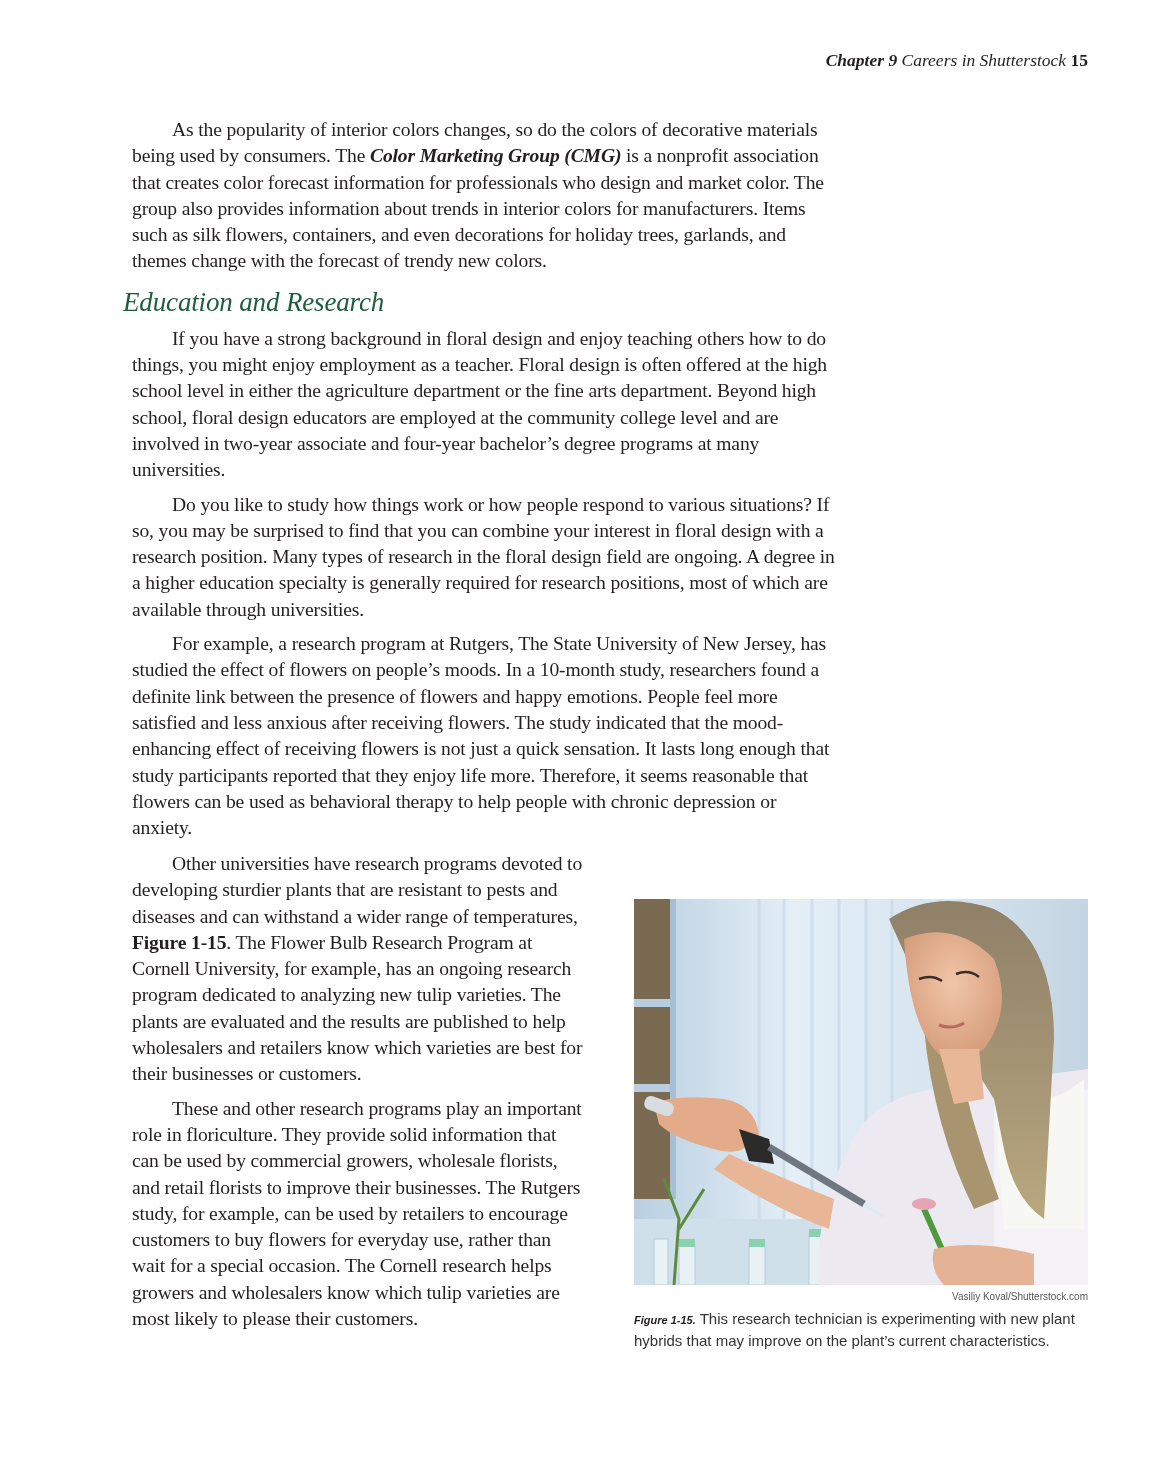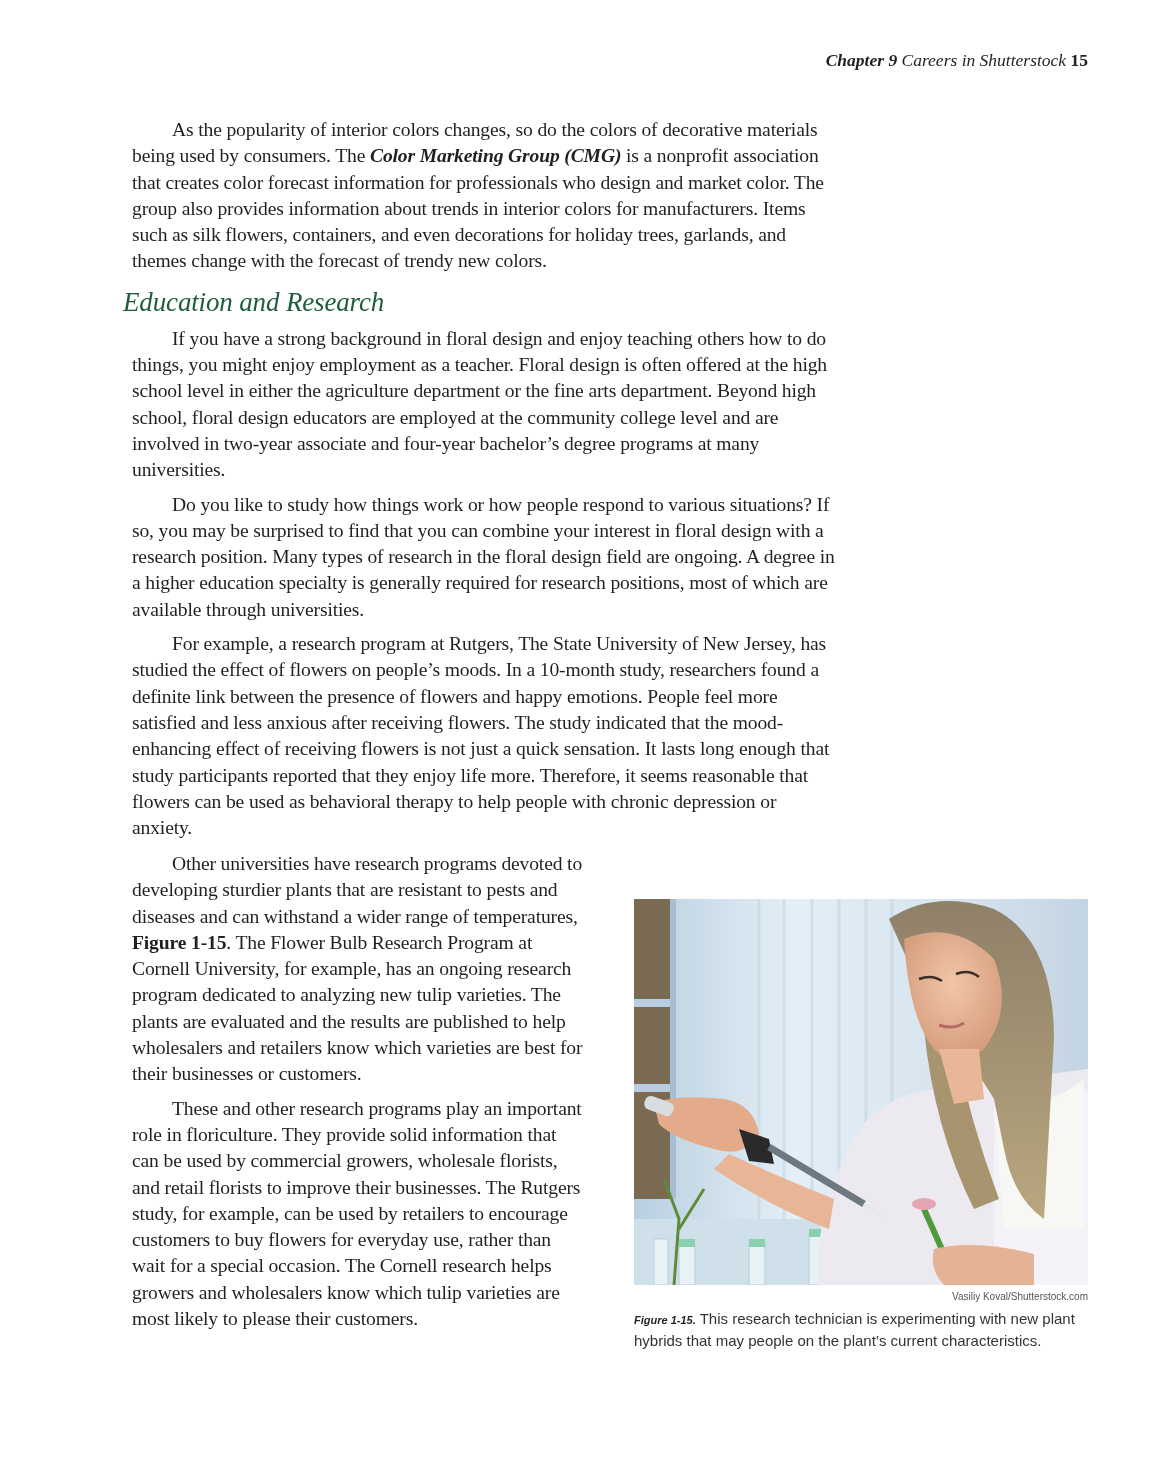--- a/index.html
+++ b/index.html
@@ -114,14 +114,14 @@
       <path d="M135 248 L230 305" stroke="#6f7780" stroke-width="7"></path>
       <path d="M230 305 L250 318" stroke="#e0ebe8" stroke-width="3"></path>
 
       <path d="M290 310 L310 355" stroke="#4f9a3c" stroke-width="6"></path>
       <ellipse cx="290" cy="305" rx="12" ry="6" fill="#e5a6b4"></ellipse>
 
       <path d="M300 350 Q340 340 400 355 L400 386 L310 386 Q295 370 300 350 Z" fill="#e4b295"></path>
     </svg>
   </div>
   <div class="credit">Vasiliy Koval/Shutterstock.com</div>
-  <div class="caption"><span class="fig-label">Figure 1-15.</span><span> This research technician is experimenting with new plant hybrids that may people on the plant’s current characteristics.</span></div>
+  <div class="caption"><span class="fig-label">Figure 1-15.</span><span> This research technician is experimenting with new plant hybrids that may improve on the plant’s current characteristics.</span></div>
 </div>
 
 </body></html>

